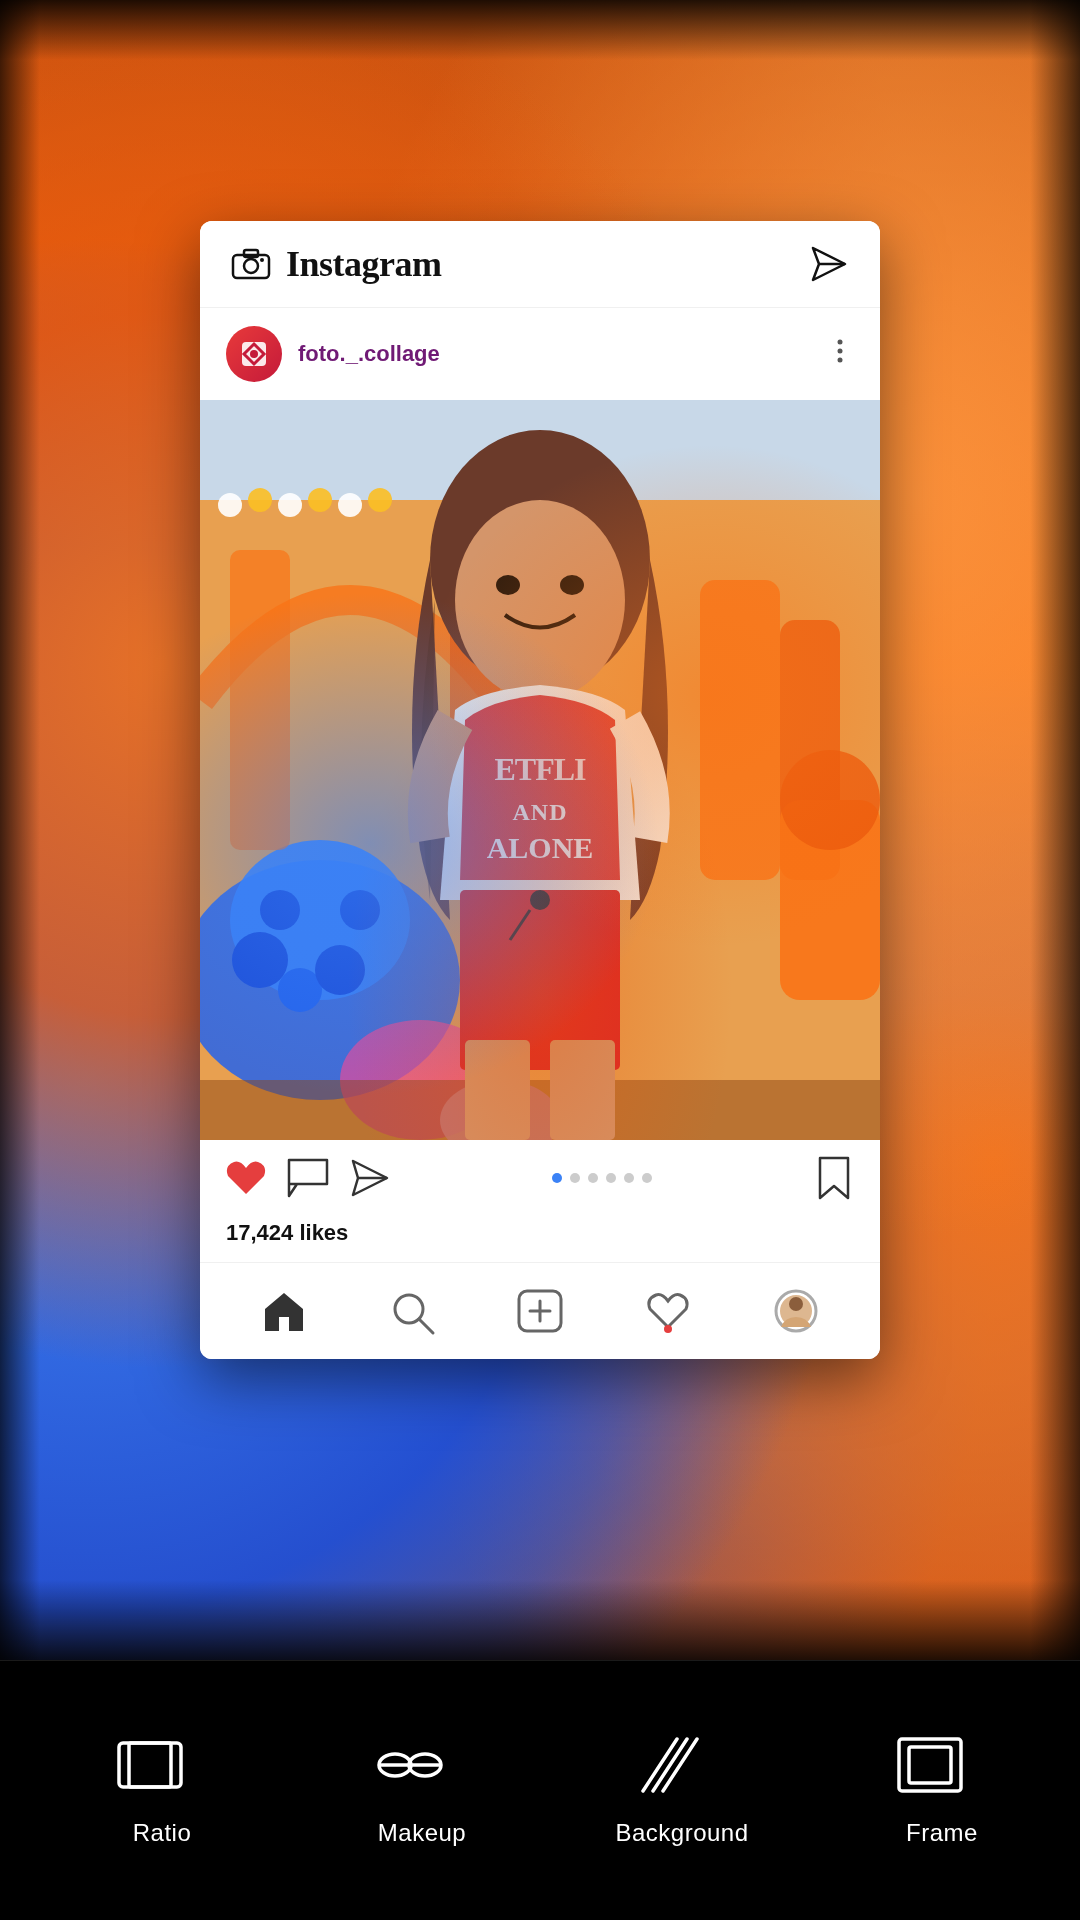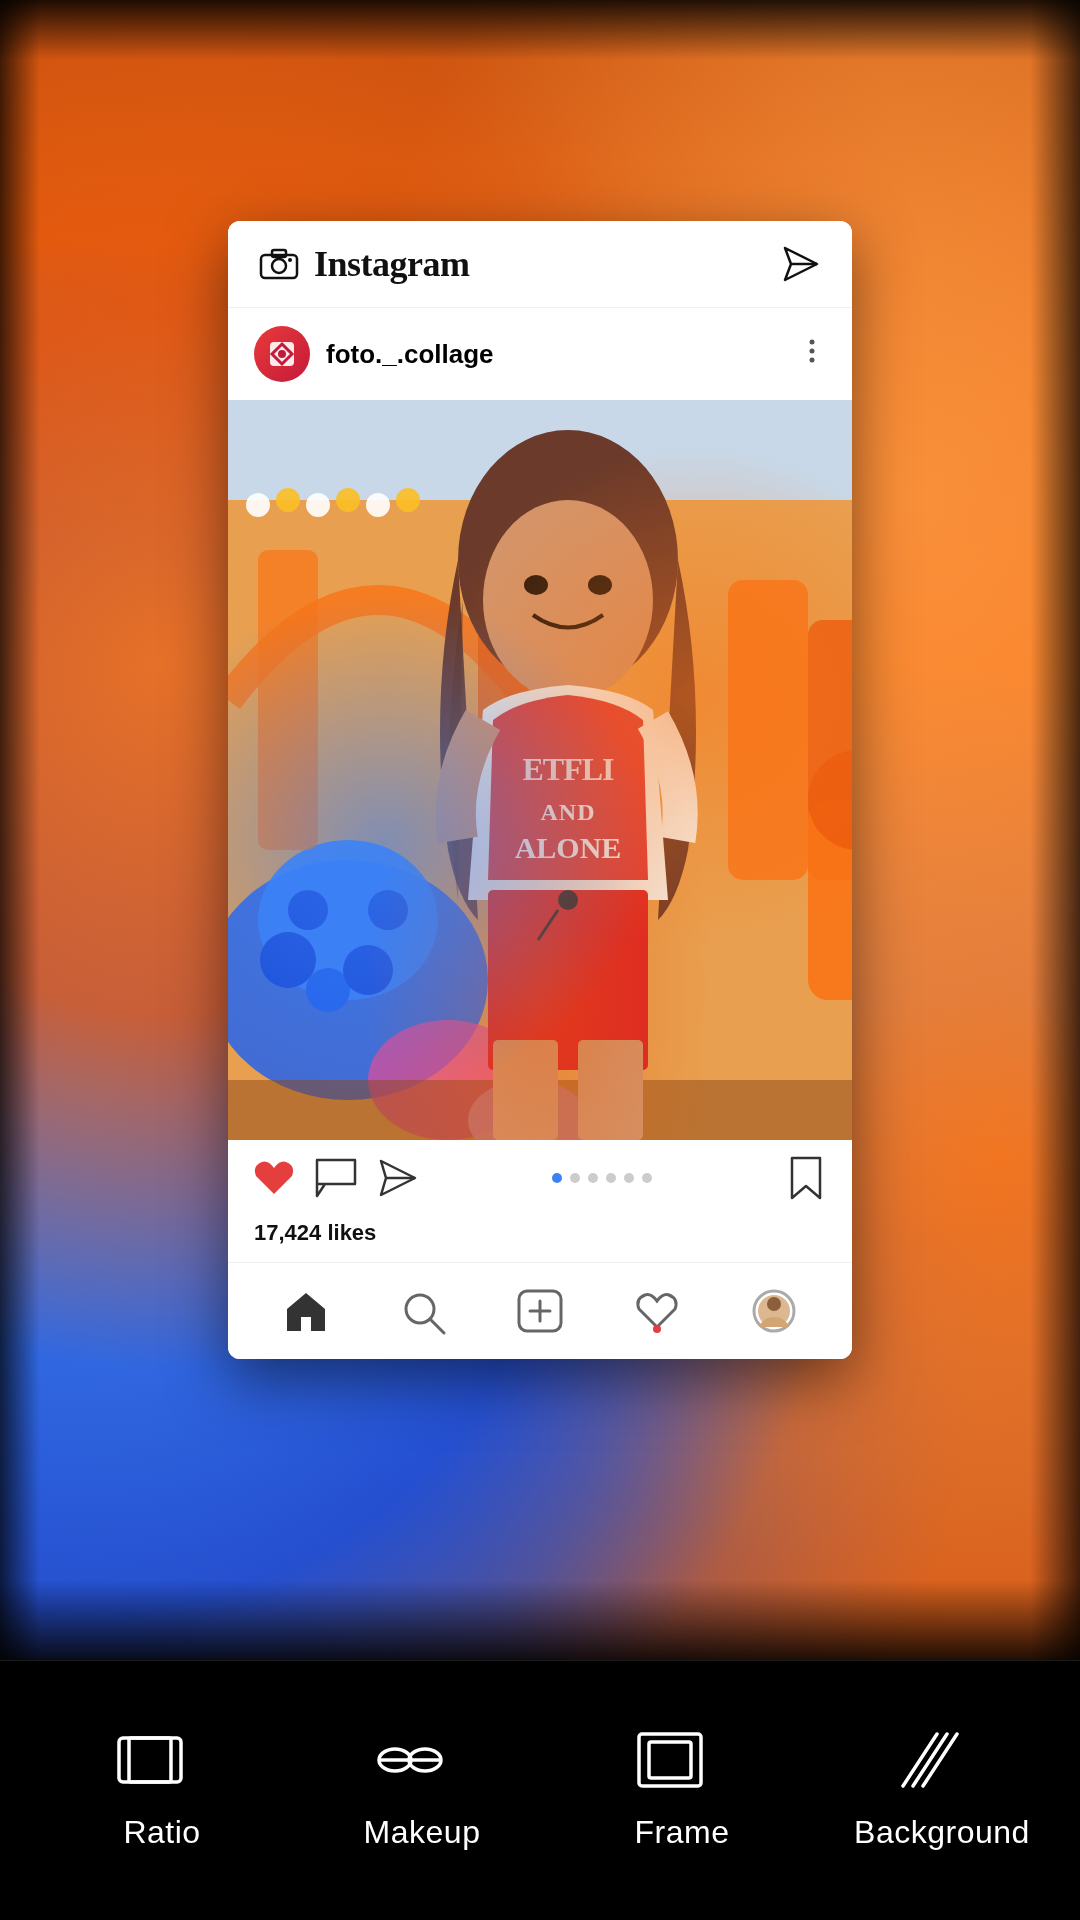--- a/index.html
+++ b/index.html
@@ -74,21 +74,21 @@
       position: absolute;
       top: 0; right: 0; bottom: 0;
       width: 50px;
       background: linear-gradient(270deg, rgba(0,0,0,0.7) 0%, transparent 100%);
     }
 
     
     .instagram-frame {
       position: relative;
       z-index: 10;
-      width: 624px;
+      width: 680px;
       background: #fff;
       border-radius: 12px;
       box-shadow: 0 20px 60px rgba(0,0,0,0.5);
       overflow: hidden;
       margin-top: -80px;
     }
 
     
     .ig-header {
       display: flex;
@@ -150,23 +150,23 @@
       border-radius: 50%;
       background: linear-gradient(135deg, #e83a3a 0%, #c41a3a 100%);
       display: flex;
       align-items: center;
       justify-content: center;
       font-size: 26px;
       color: white;
     }
 
     .ig-username {
-      font-size: 26px;
+      font-size: 22px;
       font-weight: 600;
-      color: #000000;
+      color: #701a75;
     }
 
     .ig-more-icon {
       font-size: 28px;
       color: #555;
       letter-spacing: 2px;
     }
 
     
     .ig-post-image {
@@ -288,21 +288,21 @@
 
     .tool-icon {
       width: 80px;
       height: 80px;
       display: flex;
       align-items: center;
       justify-content: center;
     }
 
     .tool-label {
-      font-size: 32px;
+      font-size: 24px;
       color: #fff;
       font-weight: 400;
       letter-spacing: 0.5px;
       margin-left: 24px;
     }
 
     svg {
       overflow: visible;
     }
   </style>
@@ -538,32 +538,32 @@
         <line x1="4" y1="30" x2="36" y2="30" stroke="white" stroke-width="3.5"></line>
         <line x1="34" y1="30" x2="66" y2="30" stroke="white" stroke-width="3.5"></line>
       </svg>
     </div>
     <span class="tool-label">Makeup</span>
   </div>
 
   <div class="tool-item">
     <div class="tool-icon">
       <svg width="70" height="60" viewBox="0 0 70 60">
-        <rect x="4" y="4" width="62" height="52" rx="3" fill="none" stroke="white" stroke-width="3.5"></rect>
-        <rect x="14" y="12" width="42" height="36" rx="2" fill="none" stroke="white" stroke-width="3.5"></rect>
-      </svg>
-    </div>
-    <span class="tool-label">Frame</span>
-  </div>
-
-  <div class="tool-item">
-    <div class="tool-icon">
-      <svg width="70" height="60" viewBox="0 0 70 60">
         <line x1="52" y1="4" x2="18" y2="56" stroke="white" stroke-width="3.5" stroke-linecap="round"></line>
         <line x1="62" y1="4" x2="28" y2="56" stroke="white" stroke-width="3.5" stroke-linecap="round"></line>
         <line x1="42" y1="4" x2="8" y2="56" stroke="white" stroke-width="3.5" stroke-linecap="round"></line>
       </svg>
     </div>
     <span class="tool-label">Background</span>
   </div>
 
+  <div class="tool-item">
+    <div class="tool-icon">
+      <svg width="70" height="60" viewBox="0 0 70 60">
+        <rect x="4" y="4" width="62" height="52" rx="3" fill="none" stroke="white" stroke-width="3.5"></rect>
+        <rect x="14" y="12" width="42" height="36" rx="2" fill="none" stroke="white" stroke-width="3.5"></rect>
+      </svg>
+    </div>
+    <span class="tool-label">Frame</span>
+  </div>
+
 
 </div>
 
 </body></html>

